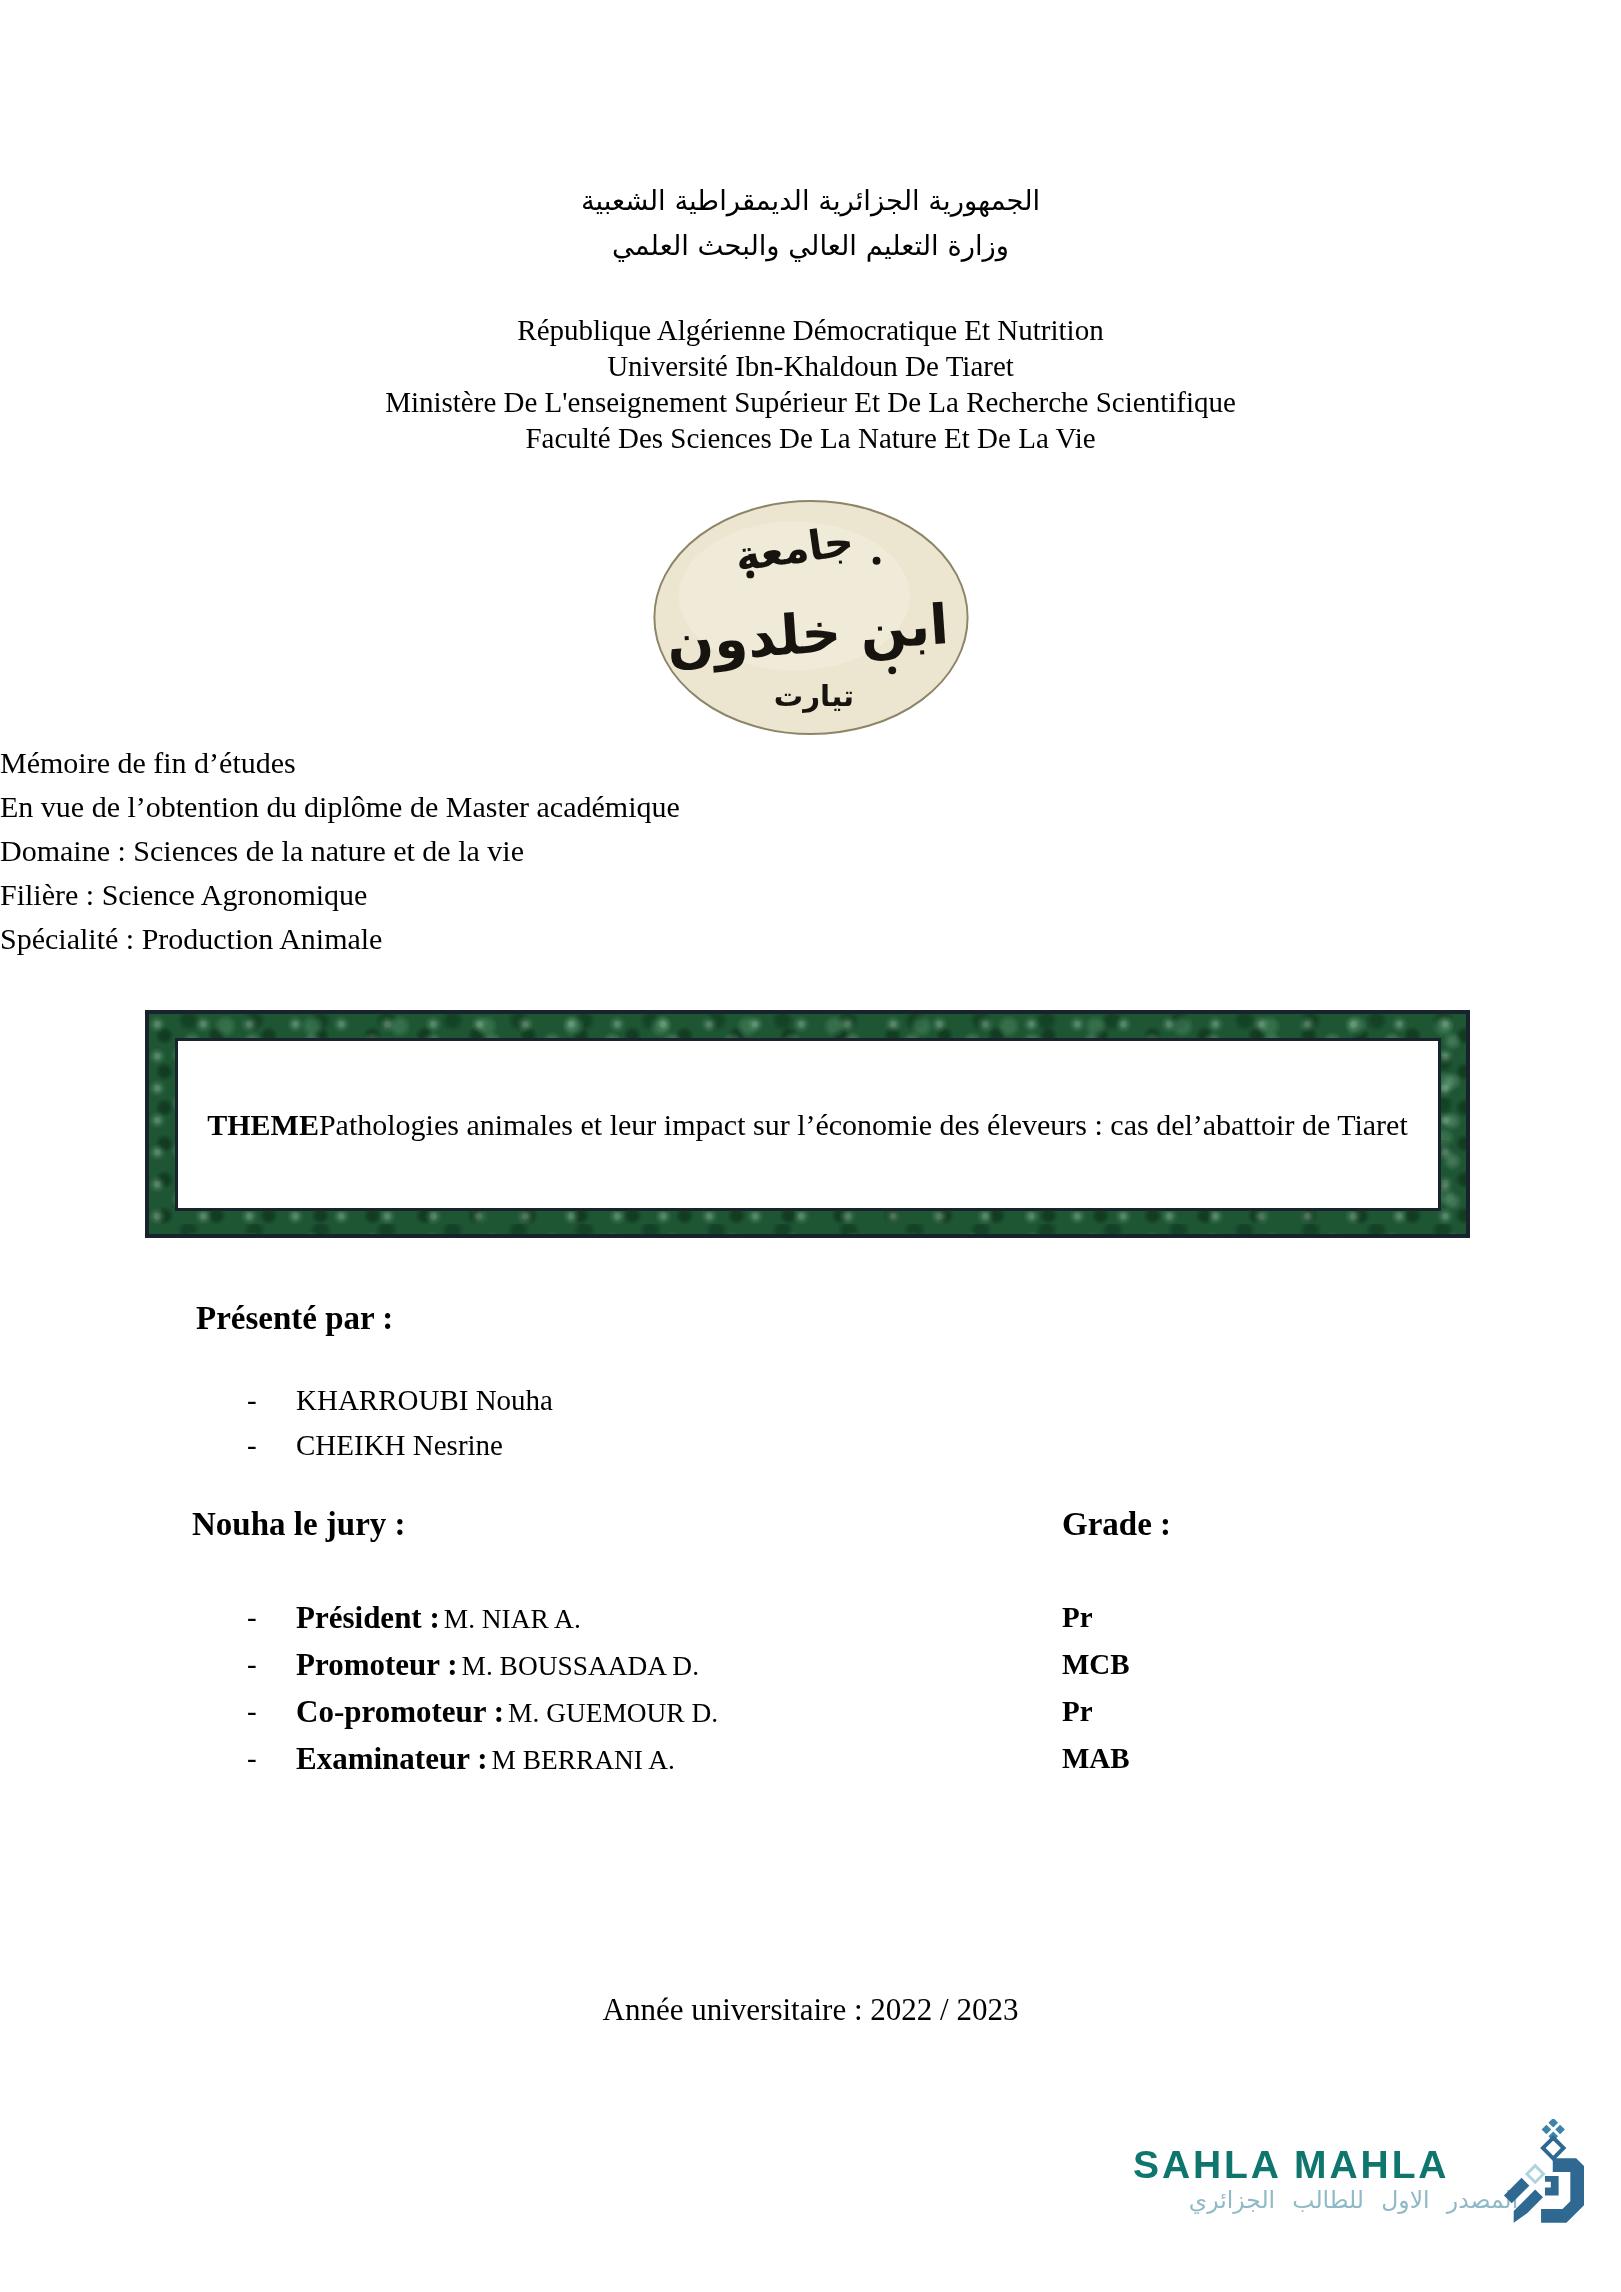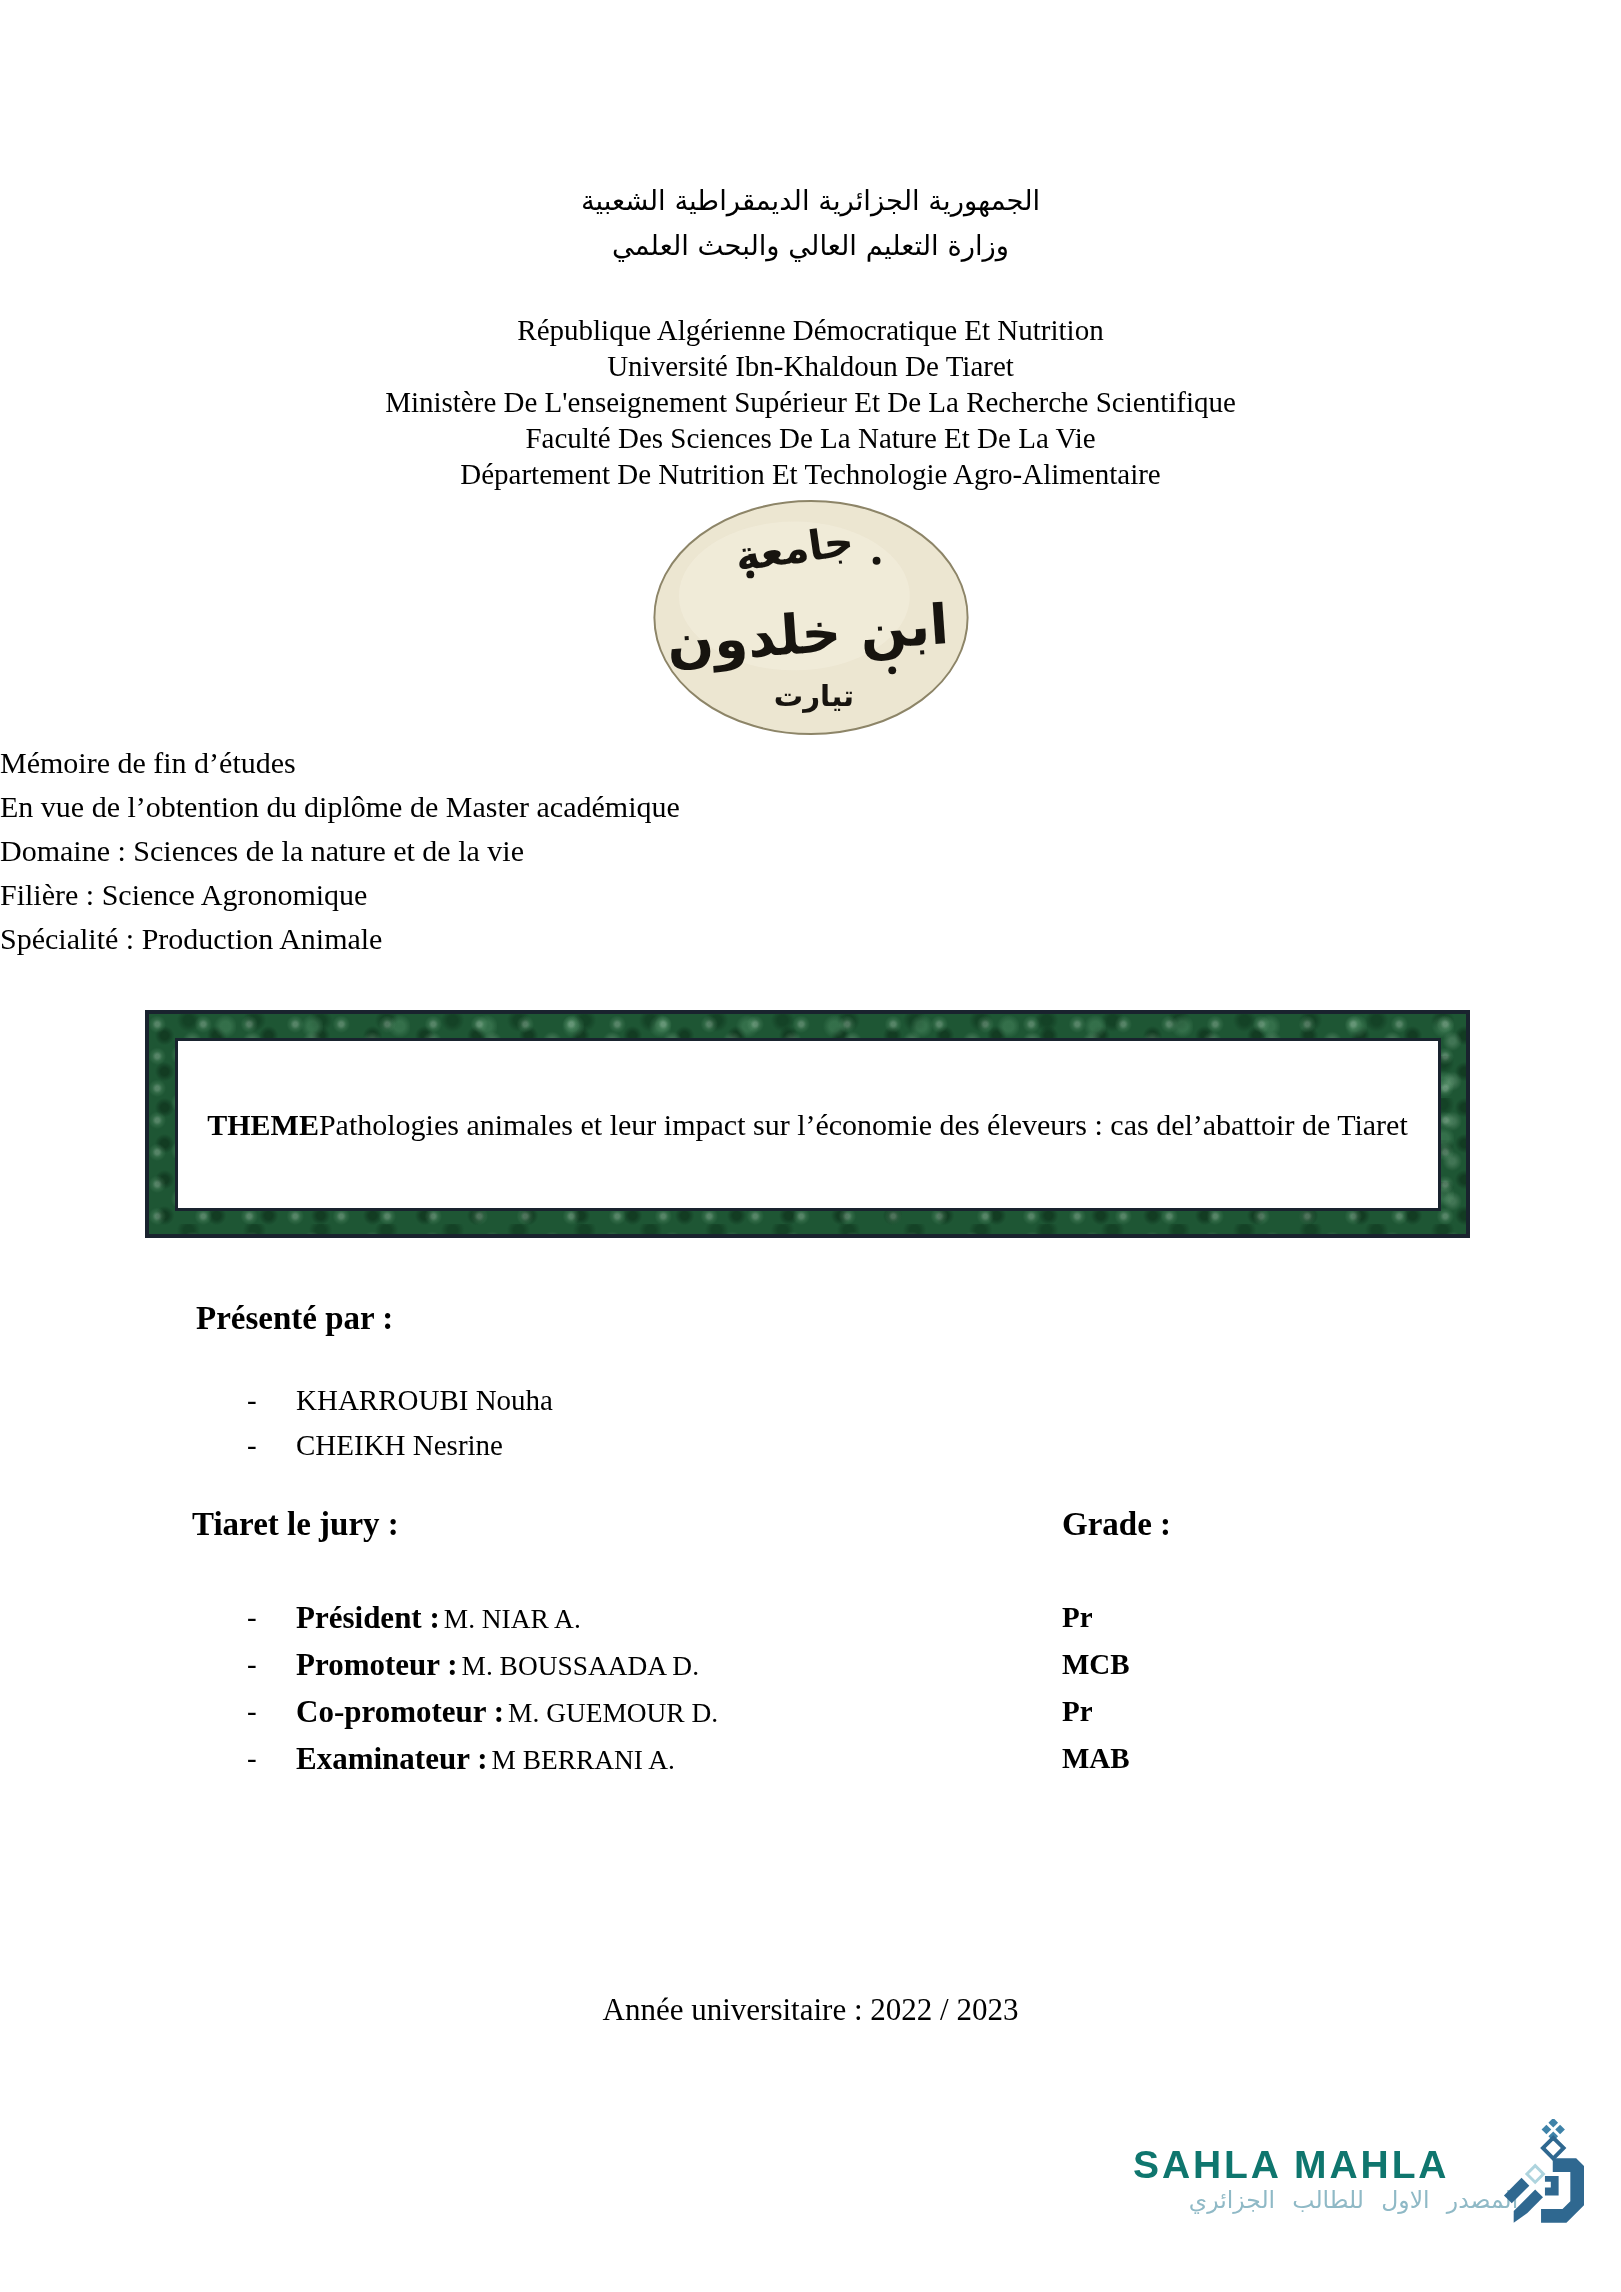--- a/index.html
+++ b/index.html
@@ -84,21 +84,20 @@
   <div class="arabic-header">
     <div>الجمهورية الجزائرية الديمقراطية الشعبية</div>
     <div>وزارة التعليم العالي والبحث العلمي</div>
   </div>
 
   <div class="institution">
     <div>République Algérienne Démocratique Et Nutrition</div>
     <div>Université Ibn-Khaldoun De Tiaret</div>
     <div>Ministère De L'enseignement Supérieur Et De La Recherche Scientifique</div>
     <div>Faculté Des Sciences De La Nature Et De La Vie</div>
-    <div>Département De Nutrition Et Technologie Agro-Alimentaire</div>
   </div>
 
   <div class="seal">
     <svg width="323" height="240" viewBox="0 0 330 245">
       <ellipse cx="165" cy="122" rx="160" ry="119" fill="#ece6d1" stroke="#8d8568" stroke-width="2"></ellipse>
       <ellipse cx="148" cy="100" rx="118" ry="76" fill="#f4efdf" opacity="0.55"></ellipse>
       <text x="150" y="66" font-size="42" font-weight="bold" text-anchor="middle" fill="#17140f" font-family="DejaVu Sans, sans-serif" transform="rotate(-8 150 66)">جامعة</text>
       <text x="163" y="158" font-size="56" font-weight="bold" text-anchor="middle" fill="#17140f" font-family="DejaVu Sans, sans-serif" transform="rotate(-4 163 158)">ابن خلدون</text>
       <text x="168" y="212" font-size="30" font-weight="bold" text-anchor="middle" fill="#17140f" font-family="DejaVu Sans, sans-serif">تيارت</text>
       <circle cx="103" cy="78" r="4" fill="#17140f"></circle>
@@ -129,21 +128,21 @@
     <div class="author-row">
       <span class="author-dash">-</span>
       <span>KHARROUBI Nouha</span>
     </div>
     <div class="author-row">
       <span class="author-dash">-</span>
       <span>CHEIKH Nesrine</span>
     </div>
   </div>
 
-  <div class="jury-heading">Tiaret le jury :</div>
+  <div class="jury-heading">Nouha le jury :</div>
   <div class="grade-heading">Grade :</div>
 
   <div class="jury-list">
     <div class="jury-row">
       <span class="jury-dash">-</span>
       <span class="jury-rolename"><span class="jury-role">Président :</span> <span class="jury-name">M. NIAR A.</span></span>
       <span class="jury-grade">Pr</span>
     </div>
     <div class="jury-row">
       <span class="jury-dash">-</span>

